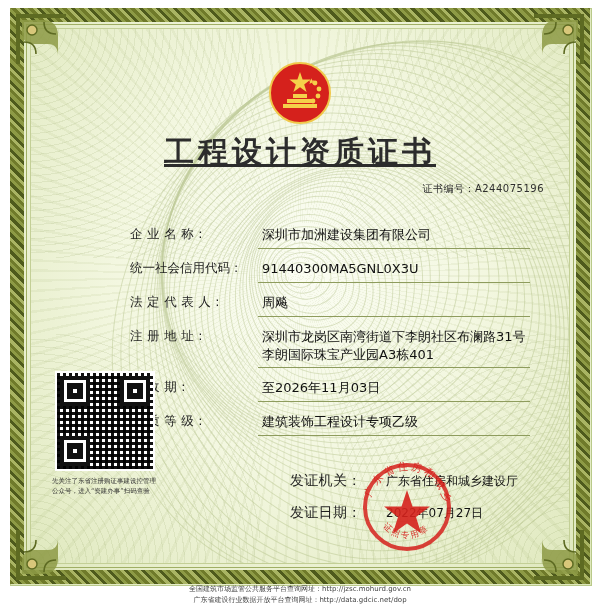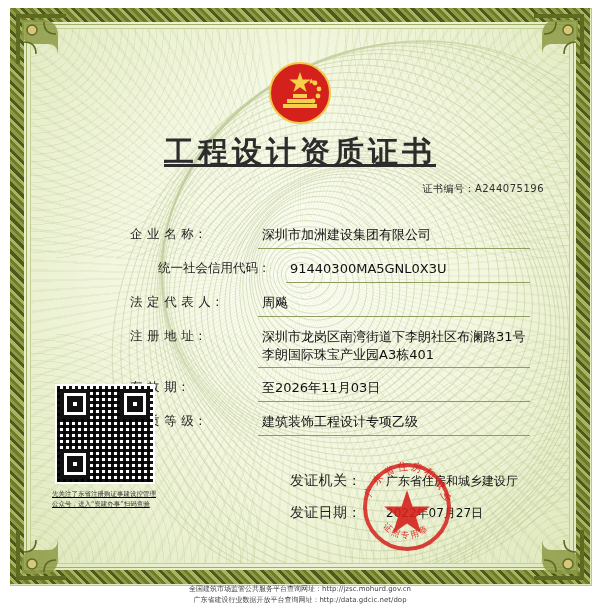--- a/index.html
+++ b/index.html
@@ -177,41 +177,39 @@
     width: 108px;
     flex: 0 0 108px;
     font-size: 12.5px;
     color: #1f1f1f;
     letter-spacing: 0.3px;
     padding-top: 4px;
     white-space: nowrap;
   }
   .field-label.sp {
     letter-spacing: 0;
-    margin-left: 28px;
   }
   .field-value {
     flex: 1 1 auto;
     font-size: 13px;
     color: #111;
     border-bottom: 1px solid #8e9c5d;
     padding: 4px 2px 3px 4px;
     min-height: 15px;
     line-height: 1.45;
   }
   .field-value.two-line { line-height: 1.4; }
 
   
   .qr-block {
     position: absolute;
     left: 50px;
-    top: 384px;
+    top: 371px;
     width: 110px;
     text-align: center;
-    text-decoration: underline;
   }
   .qr-code {
     width: 96px;
     height: 96px;
     margin: 0 auto;
     background-color: #fff;
     background-image:
       repeating-linear-gradient(90deg, #111 0 3px, #fff 3px 6px),
       repeating-linear-gradient(0deg, #111 0 3px, #fff 3px 6px);
     background-blend-mode: multiply;

